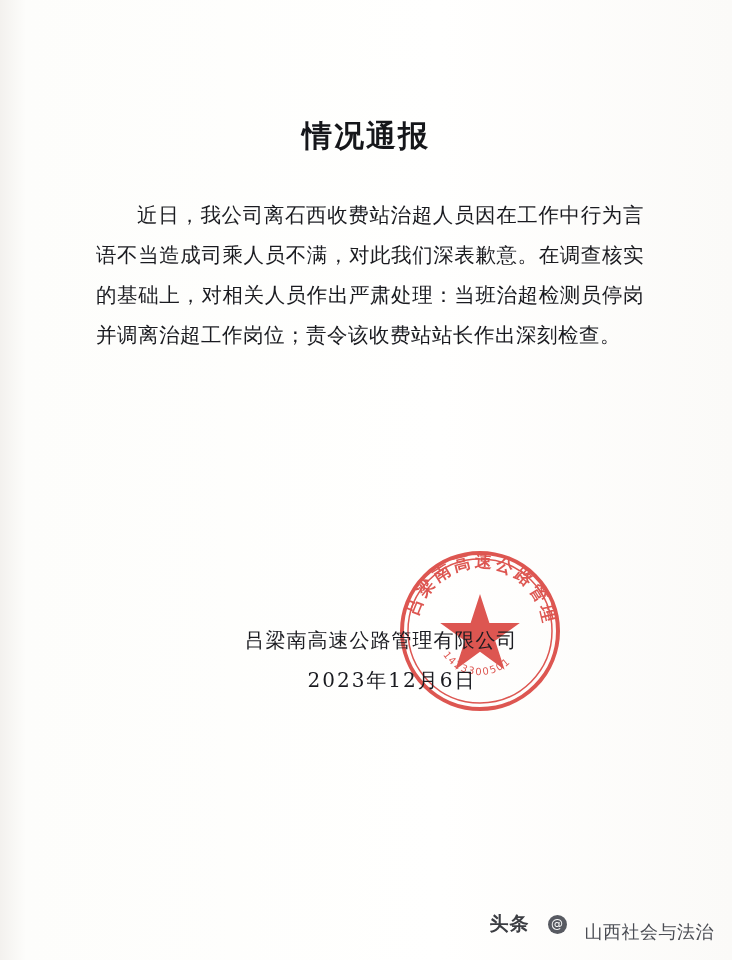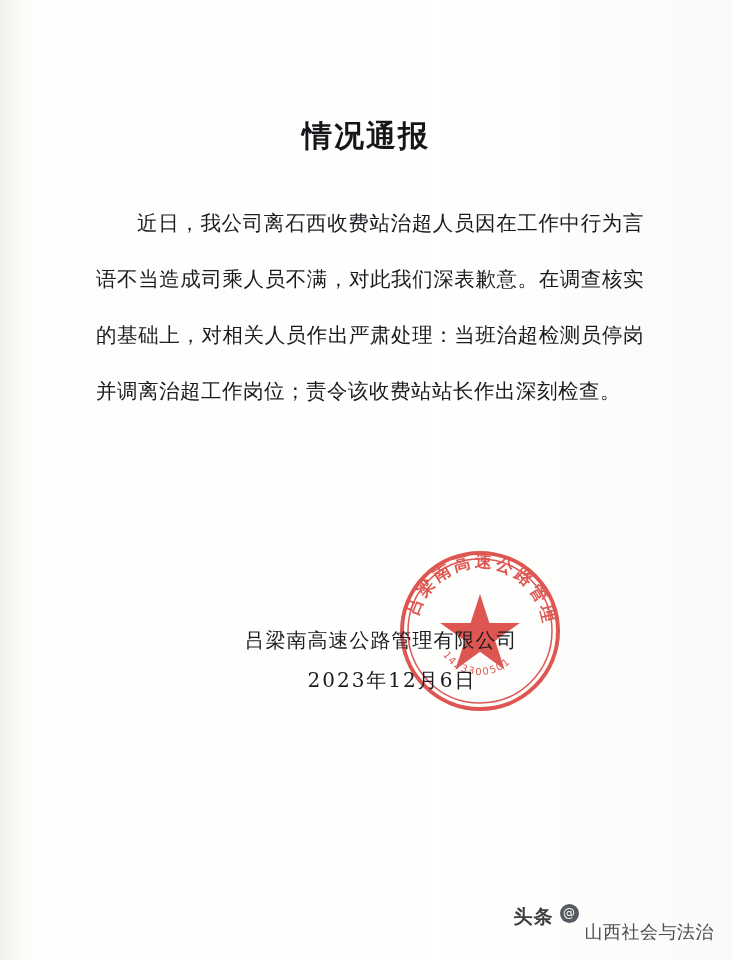--- a/index.html
+++ b/index.html
@@ -45,21 +45,21 @@
     letter-spacing: 2px;
     color: #15161a;
   }
   .body-text {
     position: absolute;
     top: 195px;
     left: 96px;
     width: 548px;
     font-family: "DejaVu Serif", serif;
     font-size: 20.5px;
-    line-height: 56px;
+    line-height: 40px;
     color: #1a1b20;
     letter-spacing: 0.5px;
     text-align: justify;
   }
   .para {
     margin: 0 0 4px 0;
     text-indent: 41px;
   }
   .signature {
     position: absolute;
@@ -92,22 +92,22 @@
     pointer-events: none;
     opacity: 0.82;
   }
   .seal svg { display: block; }
   
   .footer {
     position: absolute;
     right: 18px;
     bottom: 16px;
     display: flex;
-    align-items: flex-start;
-    gap: 6px;
+    align-items: center;
+    gap: 18px;
     color: #555a63;
     font-size: 18px;
     font-family: "DejaVu Sans", sans-serif;
     opacity: 0.92;
   }
   .footer-logo {
     font-family: "DejaVu Serif", serif;
     font-weight: bold;
     font-size: 19px;
     color: #2b2d33;

